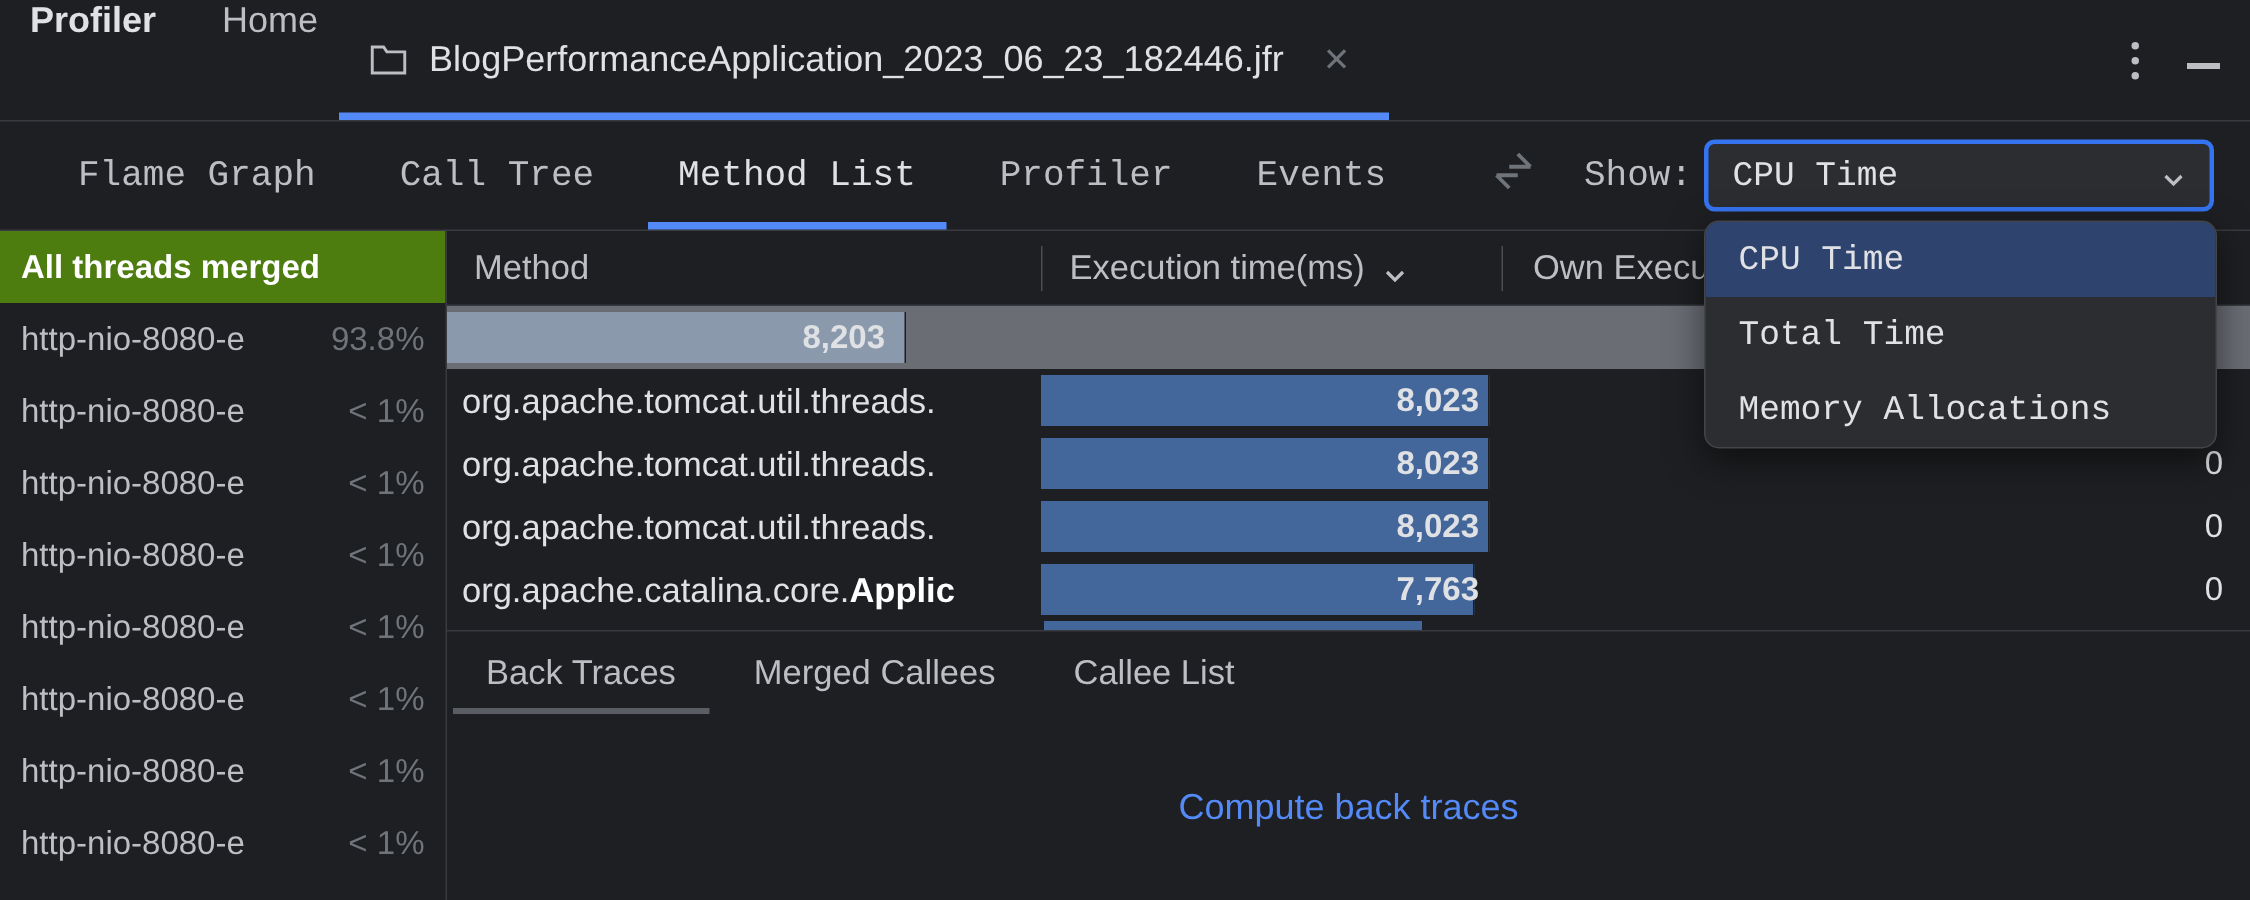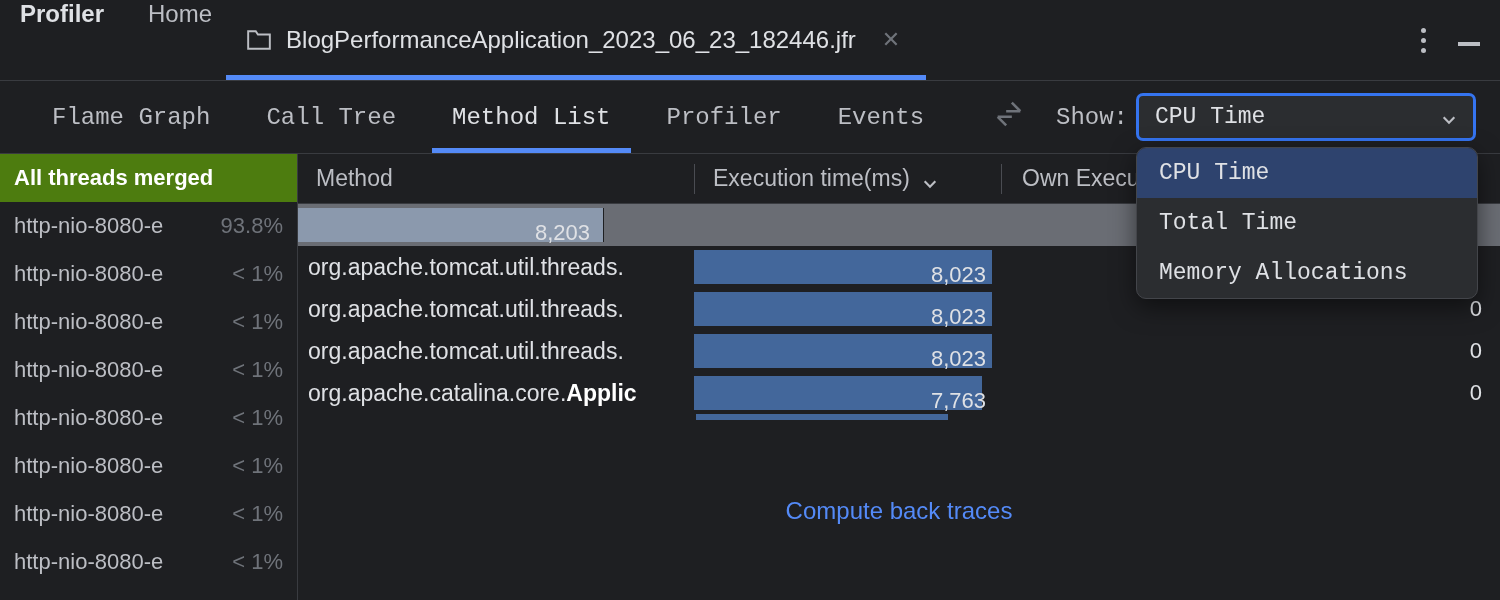--- a/index.html
+++ b/index.html
@@ -74,21 +74,21 @@
   .col-method { width:396px; padding-left:18px; color:#bcbec4; font-size:23px;}
   .col-exec { width:306px; padding-left:18px; color:#bcbec4; font-size:23px; display:flex; align-items:center; gap:12px;}
   .col-own { flex:1; padding-left:20px; color:#bcbec4; font-size:23px; white-space:nowrap; overflow:hidden;}
   .vline { width:1px; height:30px; background:#4a4c52; }
 
   .rows { }
   .mrow { height:42px; display:flex; align-items:center; }
   .mrow.sel { background:#6a6d74;}
   .mcell-method { width:396px; padding-left:10px; font-size:23px; color:#dfe1e5; white-space:nowrap; overflow:hidden;}
   .mcell-method b { font-weight:700; color:#fff;}
-  .mcell-exec { width:306px; position:relative; height:100%; display:flex; align-items:flex-end; justify-content:flex-end; padding-right:14px;}
+  .mcell-exec { width:306px; position:relative; height:100%; display:flex; align-items:center; justify-content:flex-end; padding-right:14px;font-weight:bold;}
   .mcell-exec .bar { position:absolute; left:0; top:4px; bottom:4px; background:#43679b; border-right:1px solid #1e1f22;}
   .mcell-exec .bar.sel { background:#8b99ad;}
   .mcell-exec .val { position:relative; color:#dfe1e5; font-size:22px;}
   .mcell-own { flex:1; display:flex; align-items:center; justify-content:flex-end; padding-right:18px; font-size:22px; color:#dfe1e5;}
 
   .tiny-bar { height:6px; background:#43679b; margin-left:0;}
 
   .btabs { height:56px; border-top:1px solid #393b40; display:flex; align-items:center; padding-left:0;}
   .btab { padding:0 26px; height:100%; display:flex; align-items:center; font-size:23px; color:#bcbec4; position:relative;}
   .btab.active::after { content:""; position:absolute; left:4px; right:4px; bottom:0; height:4px; background:#5a5d63;}
@@ -255,17 +255,22 @@
     <div class="mcell-method">org.apache.catalina.core.<b>Applic</b></div>
     <div class="mcell-exec">
       <div class="bar" style="width:94.6%"></div>
       <span class="val">7,763</span>
     </div>
     <div class="mcell-own">0</div>
         </div>
       </div>
     <div class="tiny-bar" style="width:252px; margin-left:398px;"></div>
 
+    <div class="btabs">
+      <div class="btab active">Back Traces</div>
+      <div class="btab">Merged Callees</div>
+      <div class="btab">Callee List</div>
+    </div>
     <div class="compute-area">
       <div class="compute-link">Compute back traces</div>
     </div>
   </div>
 </div>
 
 </body></html>

